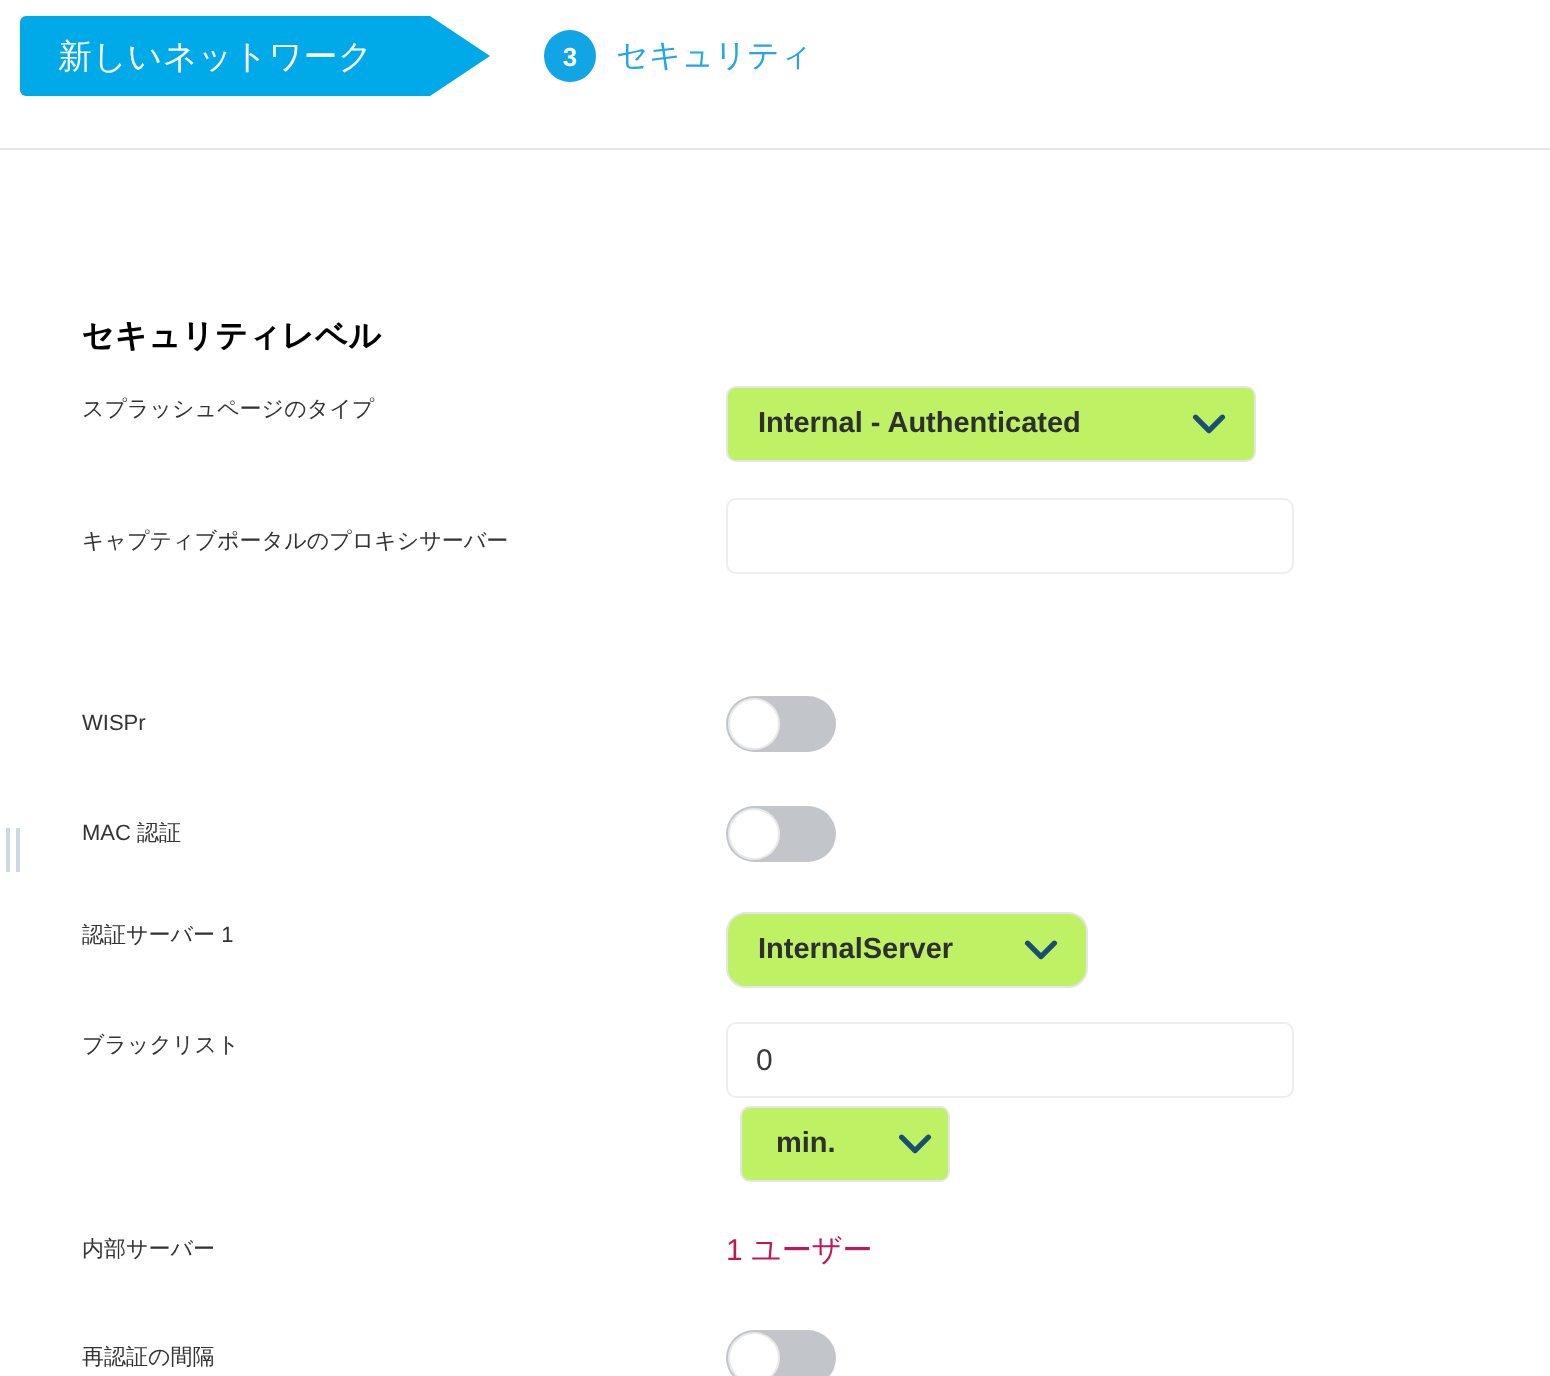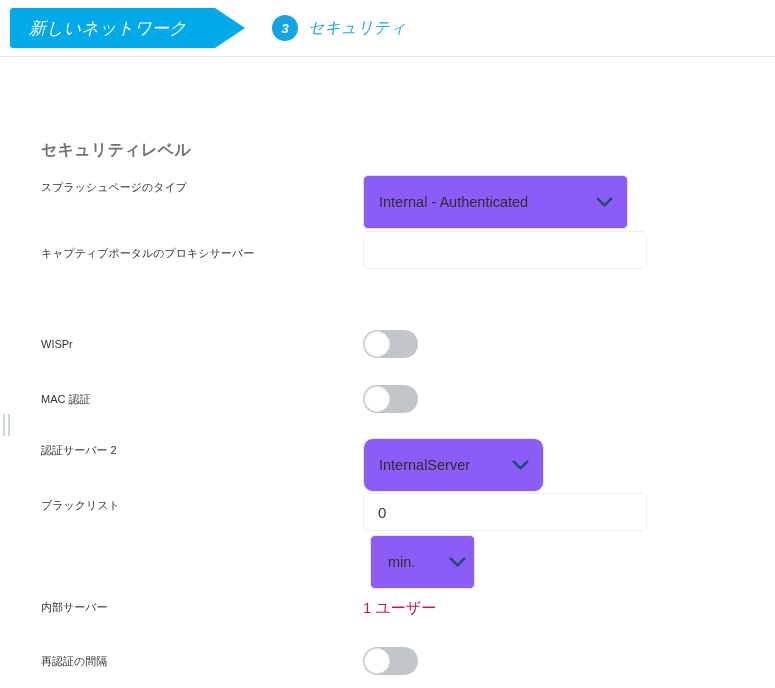--- a/index.html
+++ b/index.html
@@ -12,24 +12,23 @@
     background: #ffffff;
     font-family: "Liberation Sans", "DejaVu Sans", sans-serif;
     color: #2b2b2b;
     overflow: hidden;
     position: relative;
   }
 
   
   #wizard-header {
     position: relative;
-    height: 57px;
+    height: 75px;
     border-bottom: 1px solid #e4e6e8;
     box-sizing: border-box;
-    font-style: italic;
   }
   #step-tab-active {
     position: absolute;
     left: 10px;
     top: 8px;
     height: 40px;
     width: 205px;
     background: #00a9e8;
     display: flex;
     align-items: center;
@@ -102,21 +101,21 @@
   #security-form {
     position: relative;
     padding: 0;
   }
   #section-title {
     position: absolute;
     left: 41px;
     top: 83px;
     font-size: 16px;
     font-weight: bold;
-    color: #737373;
+    color: #000000;
     letter-spacing: .3px;
   }
 
   .form-row {
     position: absolute;
     left: 41px;
     right: 0;
   }
   .row-label {
     position: absolute;
@@ -131,31 +130,32 @@
   
   .control {
     position: absolute;
     left: 322px;
     top: 0;
   }
 
   .select-box {
     border: 1px solid #e3e5e7;
     border-radius: 5px;
-    background: #8b5cf6;
-    height: 54px;
+    background: #bef264;
+    height: 38px;
     display: inline-flex;
     align-items: center;
     justify-content: space-between;
     padding: 0 14px 0 15px;
     box-sizing: border-box;
     font-size: 14.5px;
     color: #2f2f2f;
     cursor: pointer;
     box-shadow: 0 0 0 transparent;
+    font-weight: bold;
   }
   .select-box .sel-value { white-space: nowrap; }
   .chev {
     margin-left: 14px;
     display: inline-block;
     line-height: 0;
   }
   .chev svg { display: block; }
 
   .text-input {
@@ -261,21 +261,21 @@
   <div class="form-row" style="top:330px;">
     <div class="row-label">MAC 認証</div>
     <div class="control" style="top:-2px;">
       <div class="toggle">
         <span class="knob"></span>
       </div>
     </div>
   </div>
 
   <div class="form-row" style="top:381px;">
-    <div class="row-label">認証サーバー 2</div>
+    <div class="row-label">認証サーバー 1</div>
     <div class="control">
       <div class="select-box" style="width:181px;border-radius:10px;">
         <span class="sel-value">InternalServer</span>
         <span class="chev">
           <svg width="17" height="11" viewBox="0 0 17 11">
             <path d="M1.8 1.6 L8.5 8.3 L15.2 1.6" fill="none" stroke="#1b4f72" stroke-width="2.6" stroke-linecap="round" stroke-linejoin="round"></path>
           </svg>
         </span>
       </div>
       

